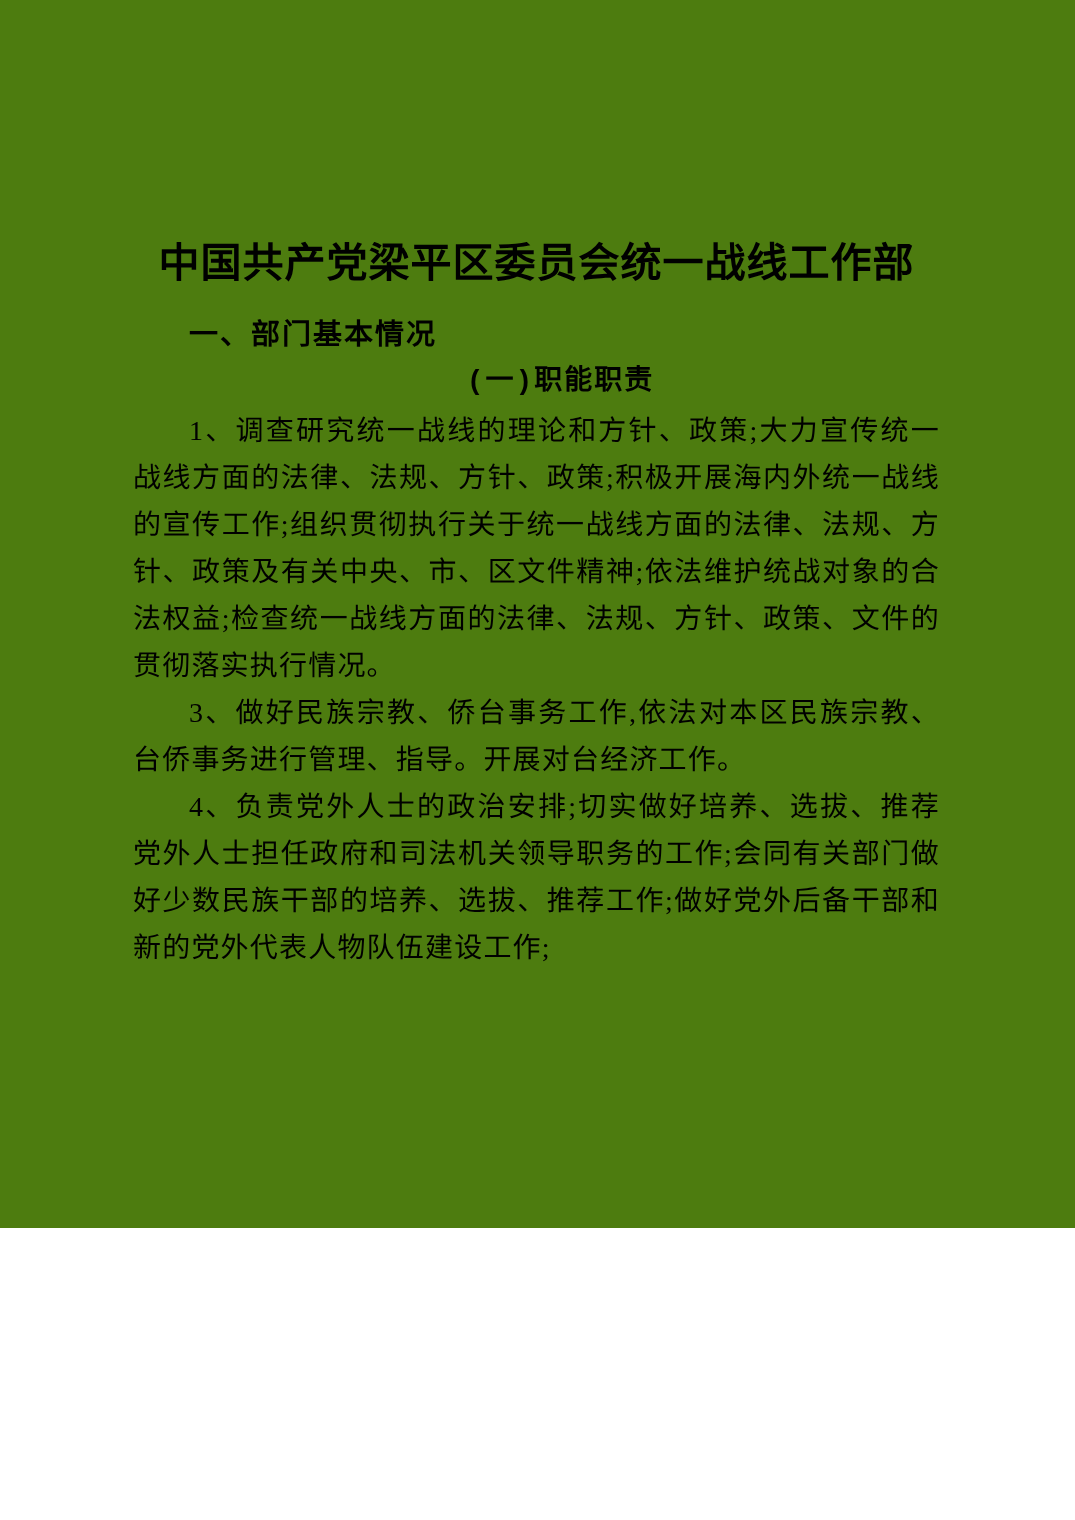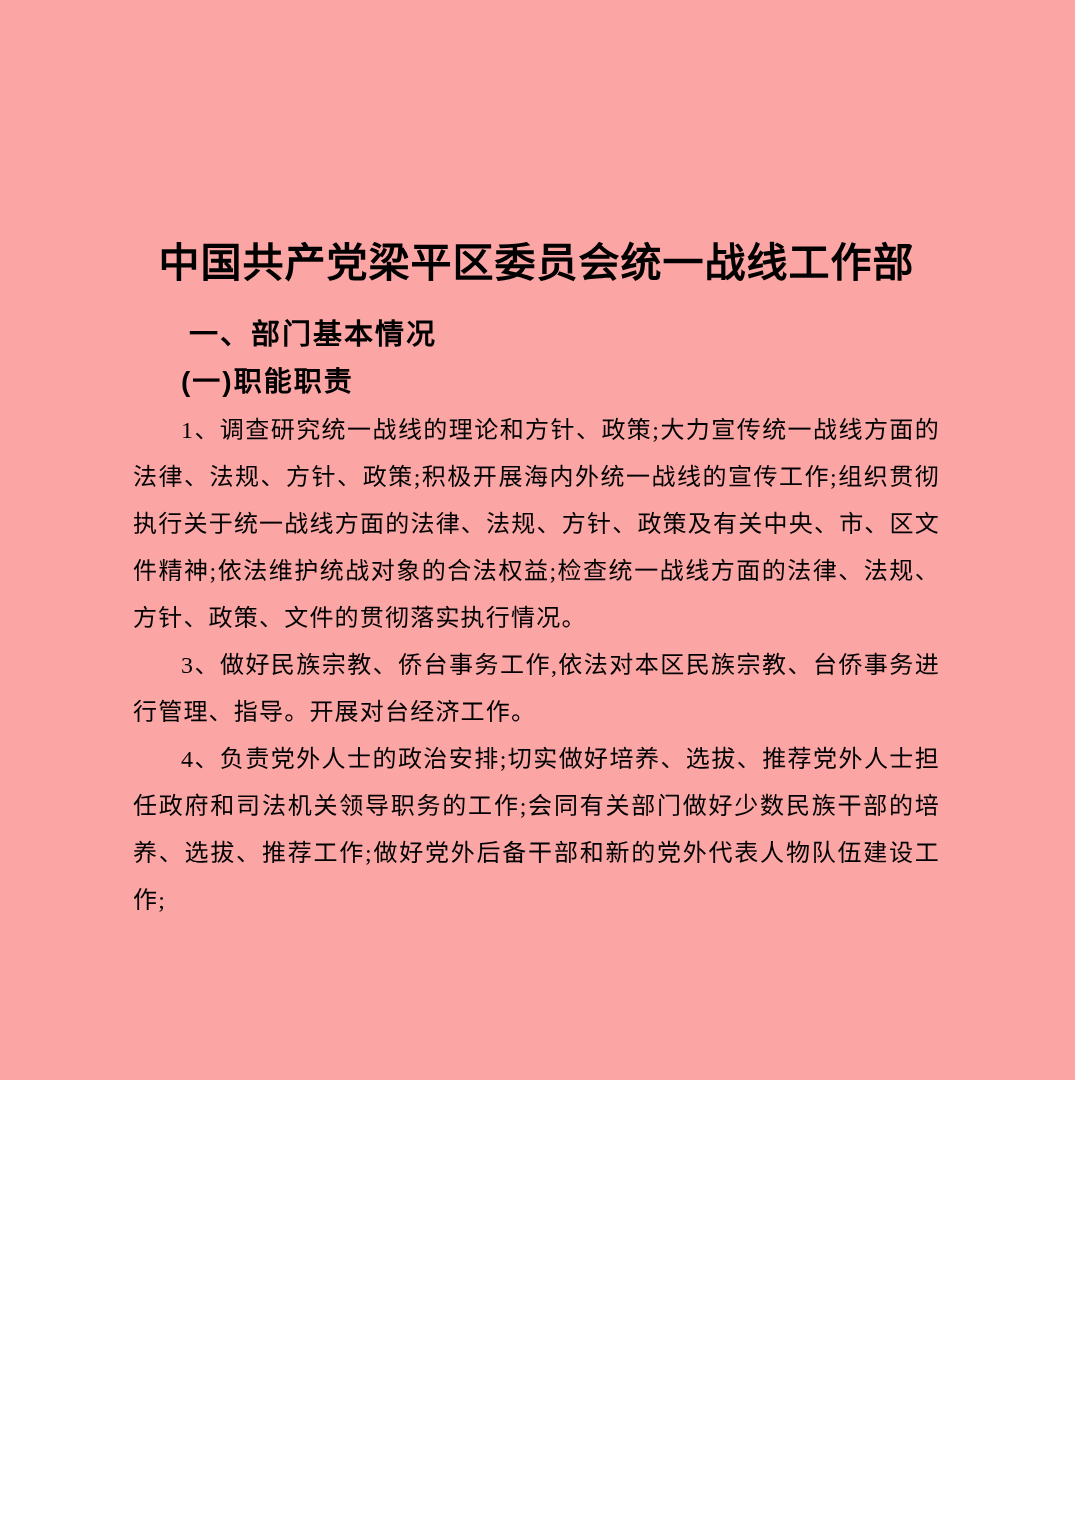--- a/index.html
+++ b/index.html
@@ -3,22 +3,22 @@
 <meta charset="utf-8">
 <style>
   html, body {
     margin: 0;
     padding: 0;
     background: #ffffff;
   }
   .page {
     position: relative;
     width: 1075px;
-    height: 1080px;
-    background: #fca5a5;
+    height: 1228px;
+    background: #4d7c0f;
     color: #000000;
     overflow: hidden;
     font-family: "Liberation Serif", "DejaVu Serif", serif;
   }
   .content {
     padding: 235px 135px 0 133px;
   }
   .doc-title {
     margin: 0;
     text-align: center;
@@ -31,33 +31,34 @@
   .section-heading {
     margin: 20px 0 0 56px;
     font-family: "Liberation Sans", "DejaVu Sans", sans-serif;
     font-weight: bold;
     font-size: 29px;
     line-height: 46px;
     letter-spacing: 2px;
   }
   .subsection-heading {
     margin: 2px 0 0 48px;
-    font-family: Liberation Sans, sans-serif;
+    font-family: Liberation Mono, monospace;
     font-weight: bold;
     font-size: 28px;
     line-height: 46px;
     letter-spacing: 2px;
+    text-align: center;
   }
   .body-text {
     margin-top: 2px;
   }
   .body-text p {
     margin: 0;
     font-family: "Liberation Serif", "DejaVu Serif", serif;
-    font-size: 24px;
+    font-size: 28px;
     line-height: 47px;
     letter-spacing: 1.2px;
     text-align: justify;
     text-justify: inter-ideograph;
     text-indent: 2em;
     word-break: break-all;
   }
   .page-number {
     position: absolute;
     top: 1419px;

